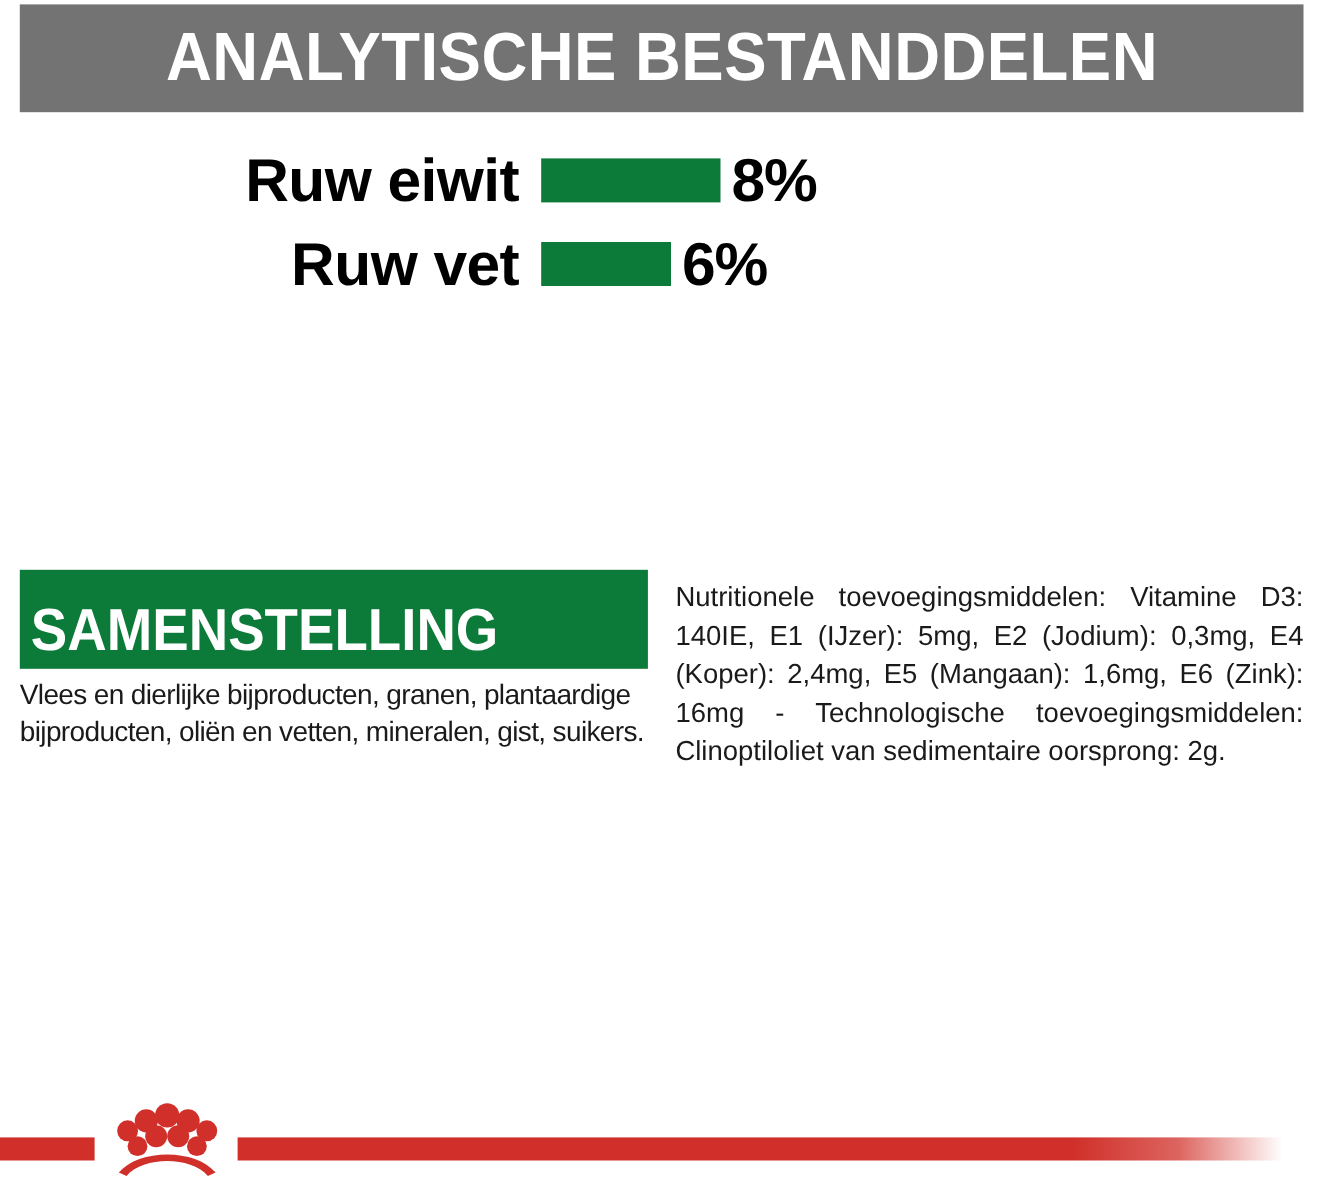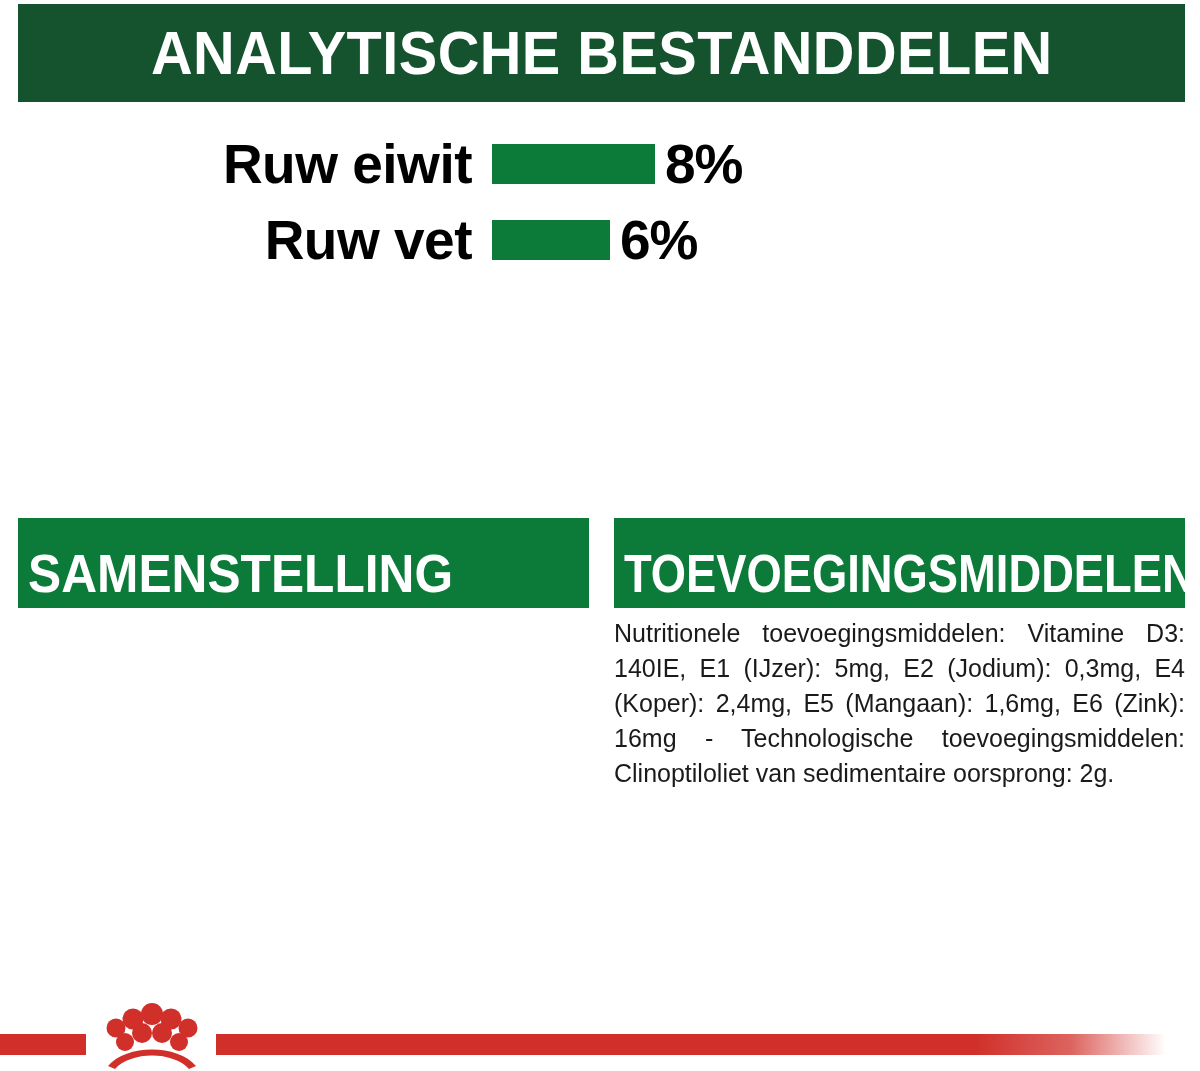--- a/index.html
+++ b/index.html
@@ -15,21 +15,21 @@
     overflow: hidden;
   }
 
   
   .main-header {
     position: absolute;
     left: 18px;
     top: 4px;
     width: 1167px;
     height: 98px;
-    background: #14532d;
+    background: #737373;
     display: flex;
     align-items: center;
     justify-content: center;
   }
   .main-header-title {
     color: #ffffff;
     font-size: 62px;
     font-weight: 700;
     letter-spacing: 0.5px;
     line-height: 1;
@@ -192,27 +192,24 @@
 
 
 </div>
 
 <div class="sections">
 
   <div class="section-col">
     <div class="section-header">
       <div class="section-header-title">SAMENSTELLING</div>
     </div>
+    <div class="section-body tight">Vlees en dierlijke bijproducten, granen, plantaardige bijproducten, oliën en vetten, mineralen, gist, suikers.</div>
   </div>
 
   <div class="section-col">
-    <div class="section-header">
-      <div class="section-header-title wide">TOEVOEGINGSMIDDELEN</div>
-
-    </div>
     <div class="section-body justified">Nutritionele toevoegingsmiddelen: Vitamine D3: 140IE, E1 (IJzer): 5mg, E2 (Jodium): 0,3mg, E4 (Koper): 2,4mg, E5 (Mangaan): 1,6mg, E6 (Zink): 16mg - Technologische toevoegingsmiddelen: Clinoptiloliet van sedimentaire oorsprong: 2g.</div>
   </div>
 
 </div>
 
 <div class="footer">
   <div class="rule-left"></div>
   <div class="rule-right"></div>
   <div class="crown">
     <svg width="128" height="71" viewBox="0 0 128 71" xmlns="http://www.w3.org/2000/svg">

